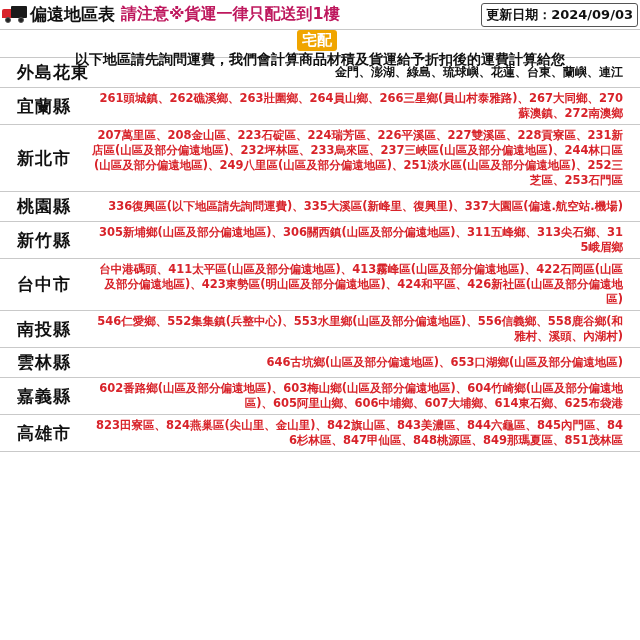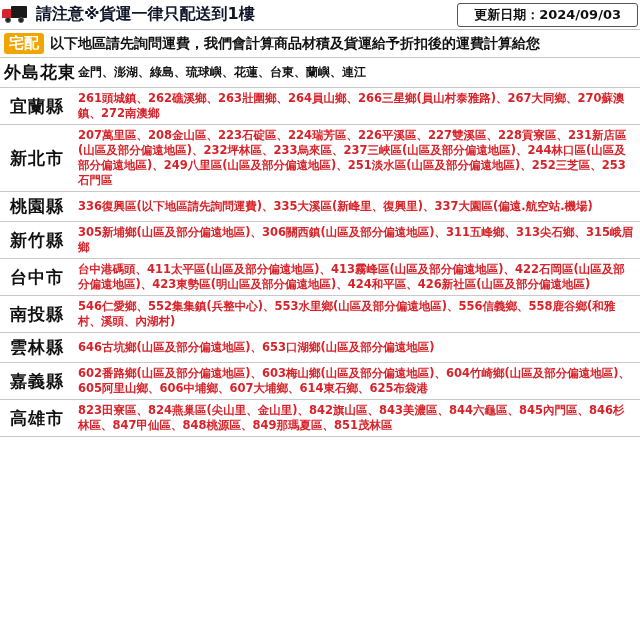--- a/index.html
+++ b/index.html
@@ -54,45 +54,46 @@
   .hdr-title {
     font-size: 17px;
     font-weight: bold;
     color: #111;
     letter-spacing: 0px;
     white-space: nowrap;
   }
   .hdr-notice {
     font-size: 16px;
     font-weight: bold;
-    color: #0f172a;
+    color: #be185d;
     margin-left: 6px;
     white-space: nowrap;
   }
   .hdr-date {
     margin-left: auto;
     display: flex;
     align-items: center;
     border: 1px solid #555;
     border-radius: 3px;
     background: #fff;
     font-size: 13px;
     font-weight: bold;
     color: #111;
-    padding: 2px 16px;
+    padding: 2px 4px;
     white-space: nowrap;
   }
 
   
   .subheader {
     display: flex;
     align-items: center;
     height: 28px;
     border-bottom: 1px solid #c8c8c8;
     padding: 0 4px;
+    flex-direction: column;
   }
   .tag {
     flex: 0 0 auto;
     background: #f0a500;
     color: #ffffff;
     font-size: 15px;
     font-weight: bold;
     padding: 1px 5px;
     border-radius: 3px;
     margin-right: 6px;
@@ -108,21 +109,22 @@
 
   
   table.regions {
     width: 640px;
     border-collapse: collapse;
     table-layout: fixed;
   }
   table.regions tr { border-bottom: 1px solid #c9c9c9; }
   table.regions td {
     vertical-align: middle;
-    padding: 3px 4px;
+    padding: 3px 17px;
+    text-align: right;
   }
   td.region-name {
     width: 74px;
     font-size: 17px;
     font-weight: bold;
     color: #111;
     text-align: center;
     letter-spacing: 1px;
     white-space: nowrap;
   }
@@ -144,20 +146,21 @@
 
 <div id="page">
 
   <div class="header">
     <span class="truck-icon">
       <span class="cab"></span>
       <span class="box"></span>
       <span class="w1"></span>
       <span class="w2"></span>
     </span>
+    <span class="hdr-title">偏遠地區表</span>
     <span class="hdr-notice">請注意※貨運一律只配送到1樓</span>
     <span class="hdr-date">更新日期：2024/09/03</span>
   </div>
 
   <div class="subheader">
     <span class="tag">宅配</span>
     <span class="subtext">以下地區請先詢問運費，我們會計算商品材積及貨運給予折扣後的運費計算給您</span>
   </div>
 
   <table class="regions">

